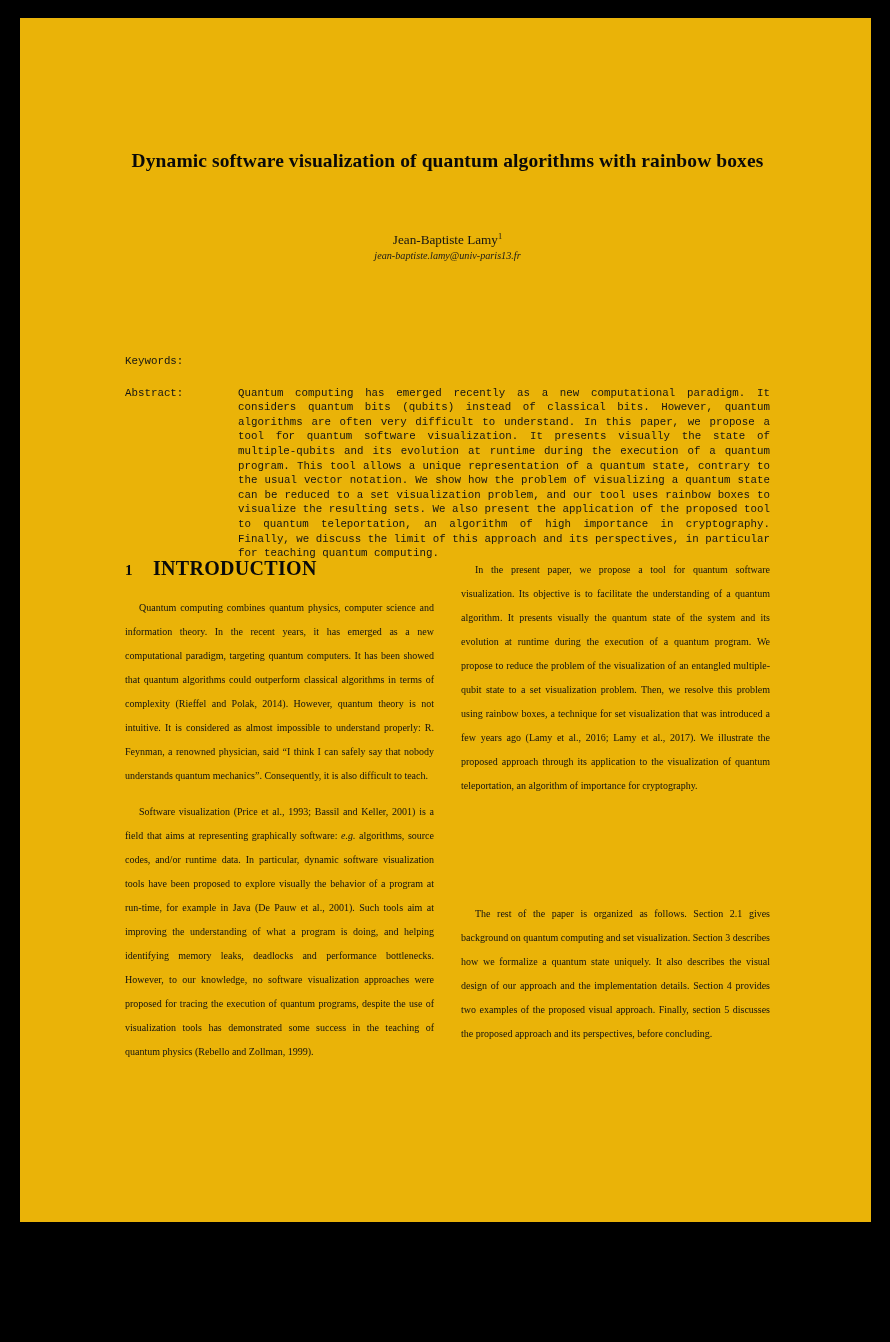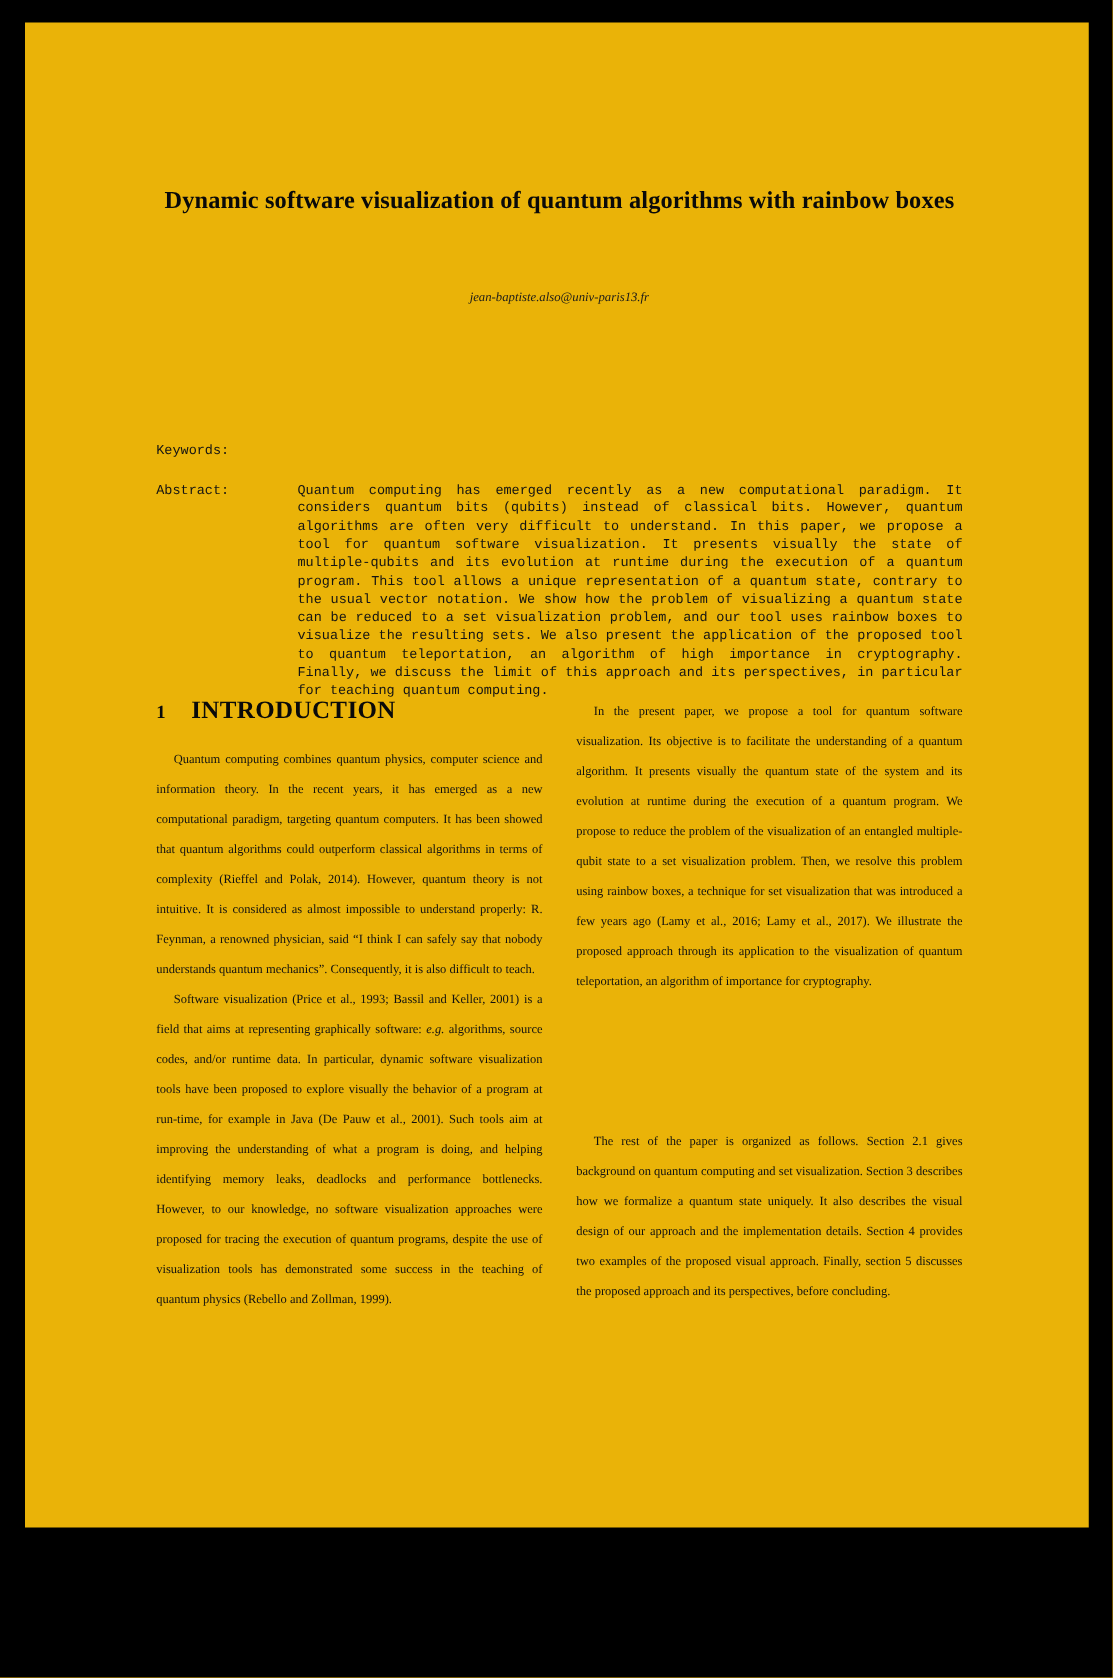--- a/index.html
+++ b/index.html
@@ -157,36 +157,37 @@
 
   p.body {
     margin: 0;
     font-size: 10px;
     line-height: 24px;
     color: #111111;
     text-align: justify;
     text-justify: inter-word;
     text-indent: 14px;
   }
-  p.body + p.body { margin-top: 0; }
+  p.body + p.body { margin-top: 12px; }
   .spacer-block { height: 104px; }
   em.it { font-style: italic; }
 </style>
 </head>
 <body>
 
 <div class="page">
   <div class="page-inner">
 
     <div class="title-block">
       <h1 class="paper-title">Dynamic software visualization of quantum algorithms with rainbow boxes</h1>
     </div>
 
     <div class="author-block">
-      <div class="email">jean-baptiste.also@univ-paris13.fr</div>
+      <div class="author-name"><span>Jean-Baptiste Lamy</span><sup>1</sup></div>
+      <div class="email">jean-baptiste.lamy@univ-paris13.fr</div>
     </div>
 
     <div class="meta-block">
       <div class="meta-row">
         <div class="meta-label">Keywords:</div>
       </div>
       <div class="meta-row">
         <div class="meta-label">Abstract:</div>
         <div class="meta-text">Quantum computing has emerged recently as a new computational paradigm. It considers quantum bits (qubits) instead of classical bits. However, quantum algorithms are often very difficult to understand. In this paper, we propose a tool for quantum software visualization. It presents visually the state of multiple-qubits and its evolution at runtime during the execution of a quantum program. This tool allows a unique representation of a quantum state, contrary to the usual vector notation. We show how the problem of visualizing a quantum state can be reduced to a set visualization problem, and our tool uses rainbow boxes to visualize the resulting sets. We also present the application of the proposed tool to quantum teleportation, an algorithm of high importance in cryptography. Finally, we discuss the limit of this approach and its perspectives, in particular for teaching quantum computing.</div>
       </div>

